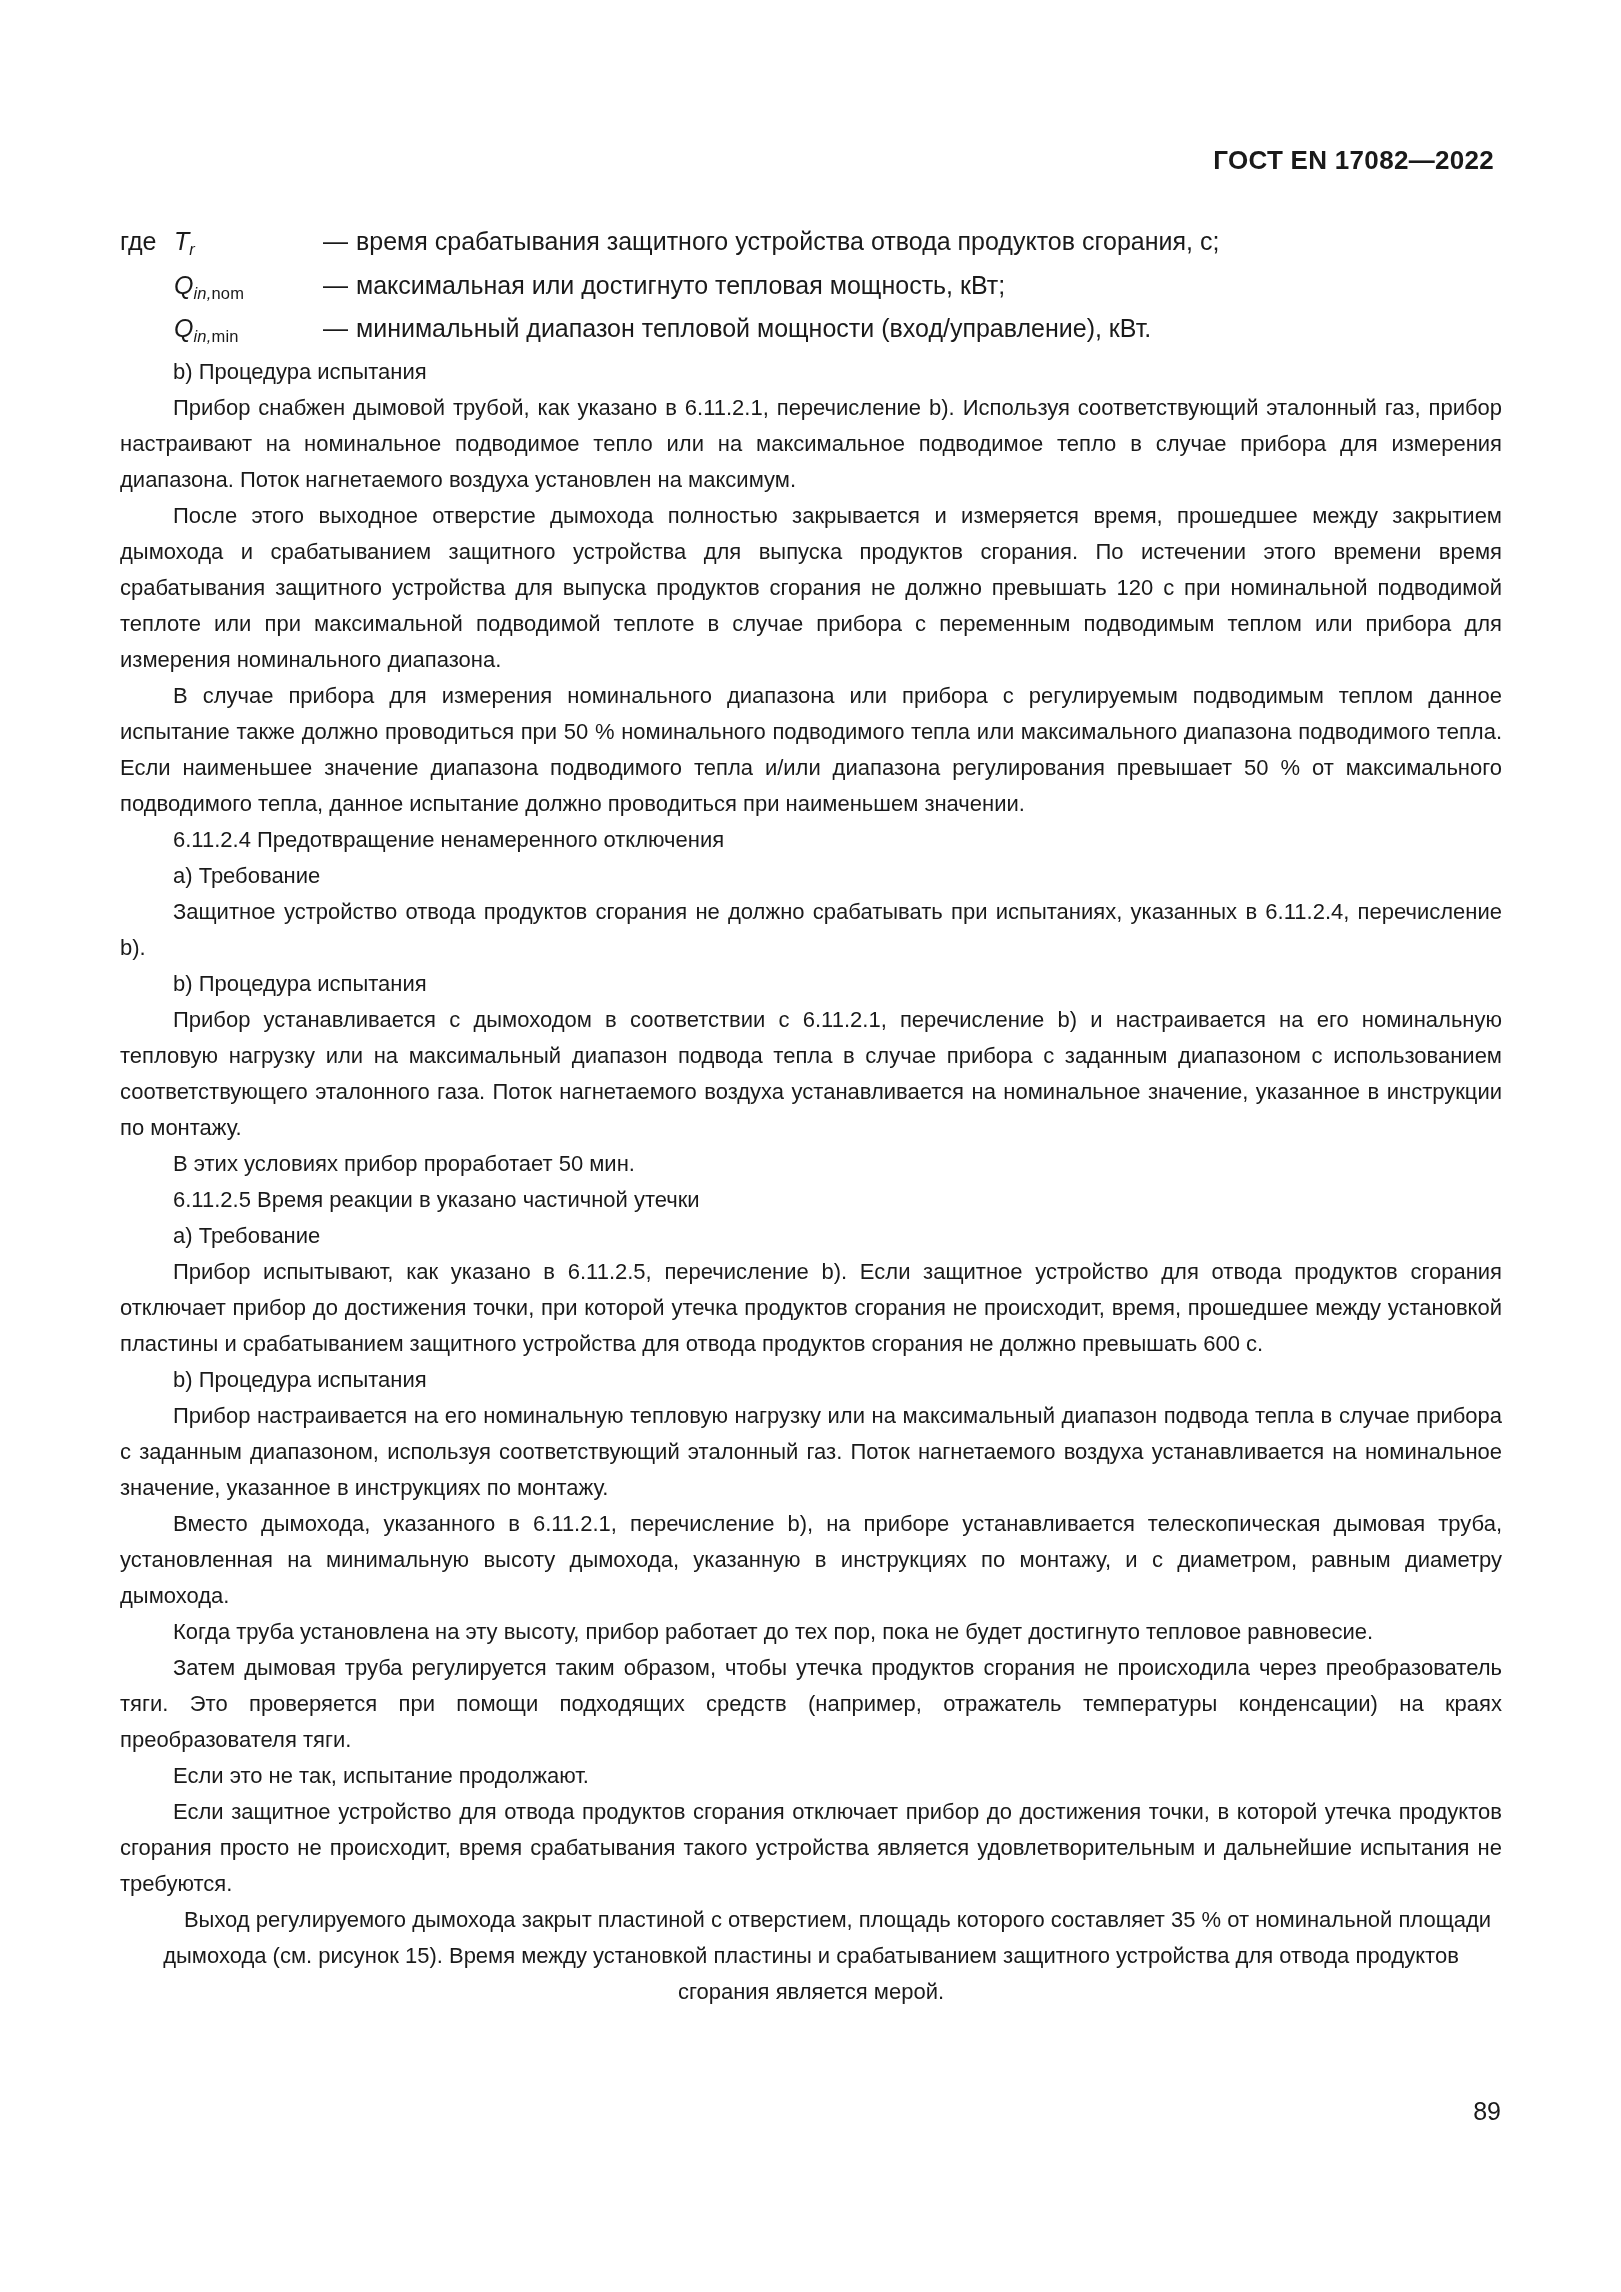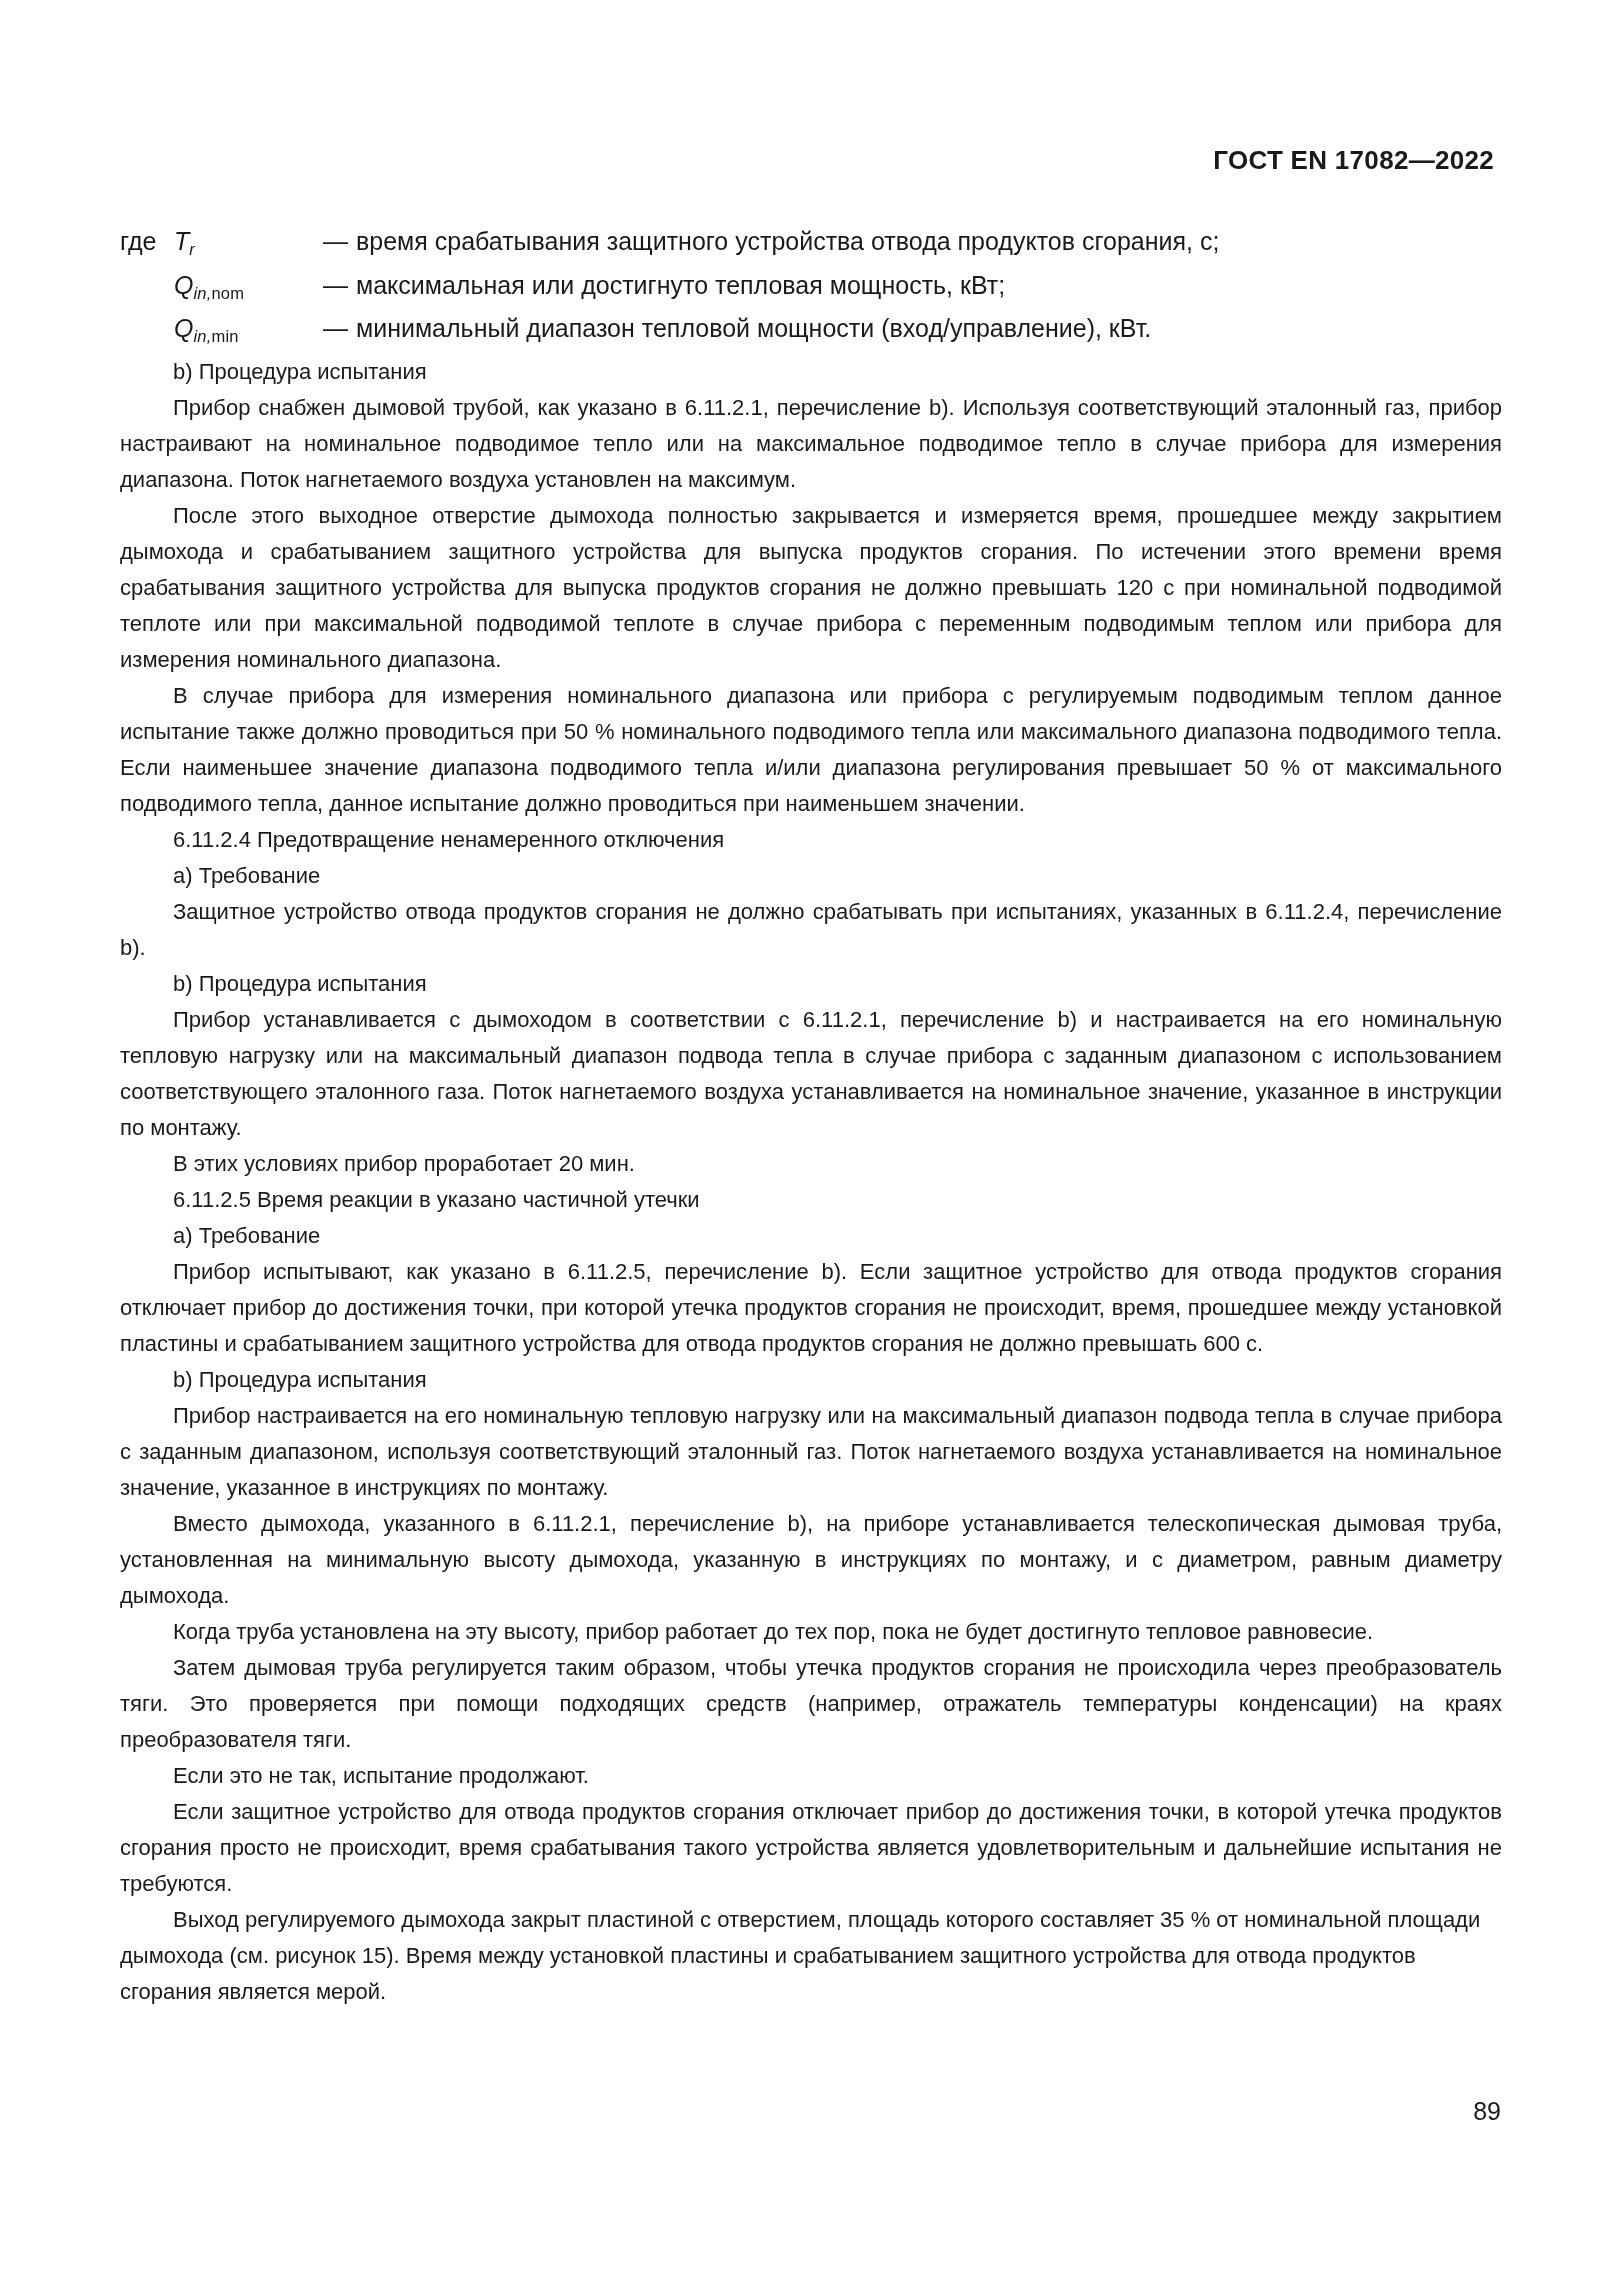--- a/index.html
+++ b/index.html
@@ -80,21 +80,21 @@
   p.para {
     margin: 0;
     font-size: 22px;
     line-height: 36px;
     text-align: justify;
     text-indent: 53px;
     text-justify: inter-word;
     hyphens: none;
   }
   p.para.last-left {
-    text-align: left;
+    text-align: center;
   }
 
   
   .folio {
     position: absolute;
     right: 120px;
     top: 2053px;
     font-size: 25px;
     margin-top: 44px;
   }
@@ -135,21 +135,21 @@
 
     <p class="para">b) Процедура испытания</p>
     <p class="para">Прибор снабжен дымовой трубой, как указано в 6.11.2.1, перечисление b). Используя соответствующий эталонный газ, прибор настраивают на номинальное подводимое тепло или на максимальное подводимое тепло в случае прибора для измерения диапазона. Поток нагнетаемого воздуха установлен на максимум.</p>
     <p class="para">После этого выходное отверстие дымохода полностью закрывается и измеряется время, прошедшее между закрытием дымохода и срабатыванием защитного устройства для выпуска продуктов сгорания. По истечении этого времени время срабатывания защитного устройства для выпуска продуктов сгорания не должно превышать 120 с при номинальной подводимой теплоте или при максимальной подводимой теплоте в случае прибора с переменным подводимым теплом или прибора для измерения номинального диапазона.</p>
     <p class="para">В случае прибора для измерения номинального диапазона или прибора с регулируемым подводимым теплом данное испытание также должно проводиться при 50 % номинального подводимого тепла или максимального диапазона подводимого тепла. Если наименьшее значение диапазона подводимого тепла и/или диапазона регулирования превышает 50 % от максимального подводимого тепла, данное испытание должно проводиться при наименьшем значении.</p>
     <p class="para">6.11.2.4 Предотвращение ненамеренного отключения</p>
     <p class="para">a) Требование</p>
     <p class="para">Защитное устройство отвода продуктов сгорания не должно срабатывать при испытаниях, указанных в 6.11.2.4, перечисление b).</p>
     <p class="para">b) Процедура испытания</p>
     <p class="para">Прибор устанавливается с дымоходом в соответствии с 6.11.2.1, перечисление b) и настраивается на его номинальную тепловую нагрузку или на максимальный диапазон подвода тепла в случае прибора с заданным диапазоном с использованием соответствующего эталонного газа. Поток нагнетаемого воздуха устанавливается на номинальное значение, указанное в инструкции по монтажу.</p>
-    <p class="para">В этих условиях прибор проработает 20 мин.</p>
+    <p class="para">В этих условиях прибор проработает 50 мин.</p>
     <p class="para">6.11.2.5 Время реакции в указано частичной утечки</p>
     <p class="para">a) Требование</p>
     <p class="para">Прибор испытывают, как указано в 6.11.2.5, перечисление b). Если защитное устройство для отвода продуктов сгорания отключает прибор до достижения точки, при которой утечка продуктов сгорания не происходит, время, прошедшее между установкой пластины и срабатыванием защитного устройства для отвода продуктов сгорания не должно превышать 600 с.</p>
     <p class="para">b) Процедура испытания</p>
     <p class="para">Прибор настраивается на его номинальную тепловую нагрузку или на максимальный диапазон подвода тепла в случае прибора с заданным диапазоном, используя соответствующий эталонный газ. Поток нагнетаемого воздуха устанавливается на номинальное значение, указанное в инструкциях по монтажу.</p>
     <p class="para">Вместо дымохода, указанного в 6.11.2.1, перечисление b), на приборе устанавливается телескопическая дымовая труба, установленная на минимальную высоту дымохода, указанную в инструкциях по монтажу, и с диаметром, равным диаметру дымохода.</p>
     <p class="para">Когда труба установлена на эту высоту, прибор работает до тех пор, пока не будет достигнуто тепловое равновесие.</p>
     <p class="para">Затем дымовая труба регулируется таким образом, чтобы утечка продуктов сгорания не происходила через преобразователь тяги. Это проверяется при помощи подходящих средств (например, отражатель температуры конденсации) на краях преобразователя тяги.</p>
     <p class="para">Если это не так, испытание продолжают.</p>
     <p class="para">Если защитное устройство для отвода продуктов сгорания отключает прибор до достижения точки, в которой утечка продуктов сгорания просто не происходит, время срабатывания такого устройства является удовлетворительным и дальнейшие испытания не требуются.</p>

